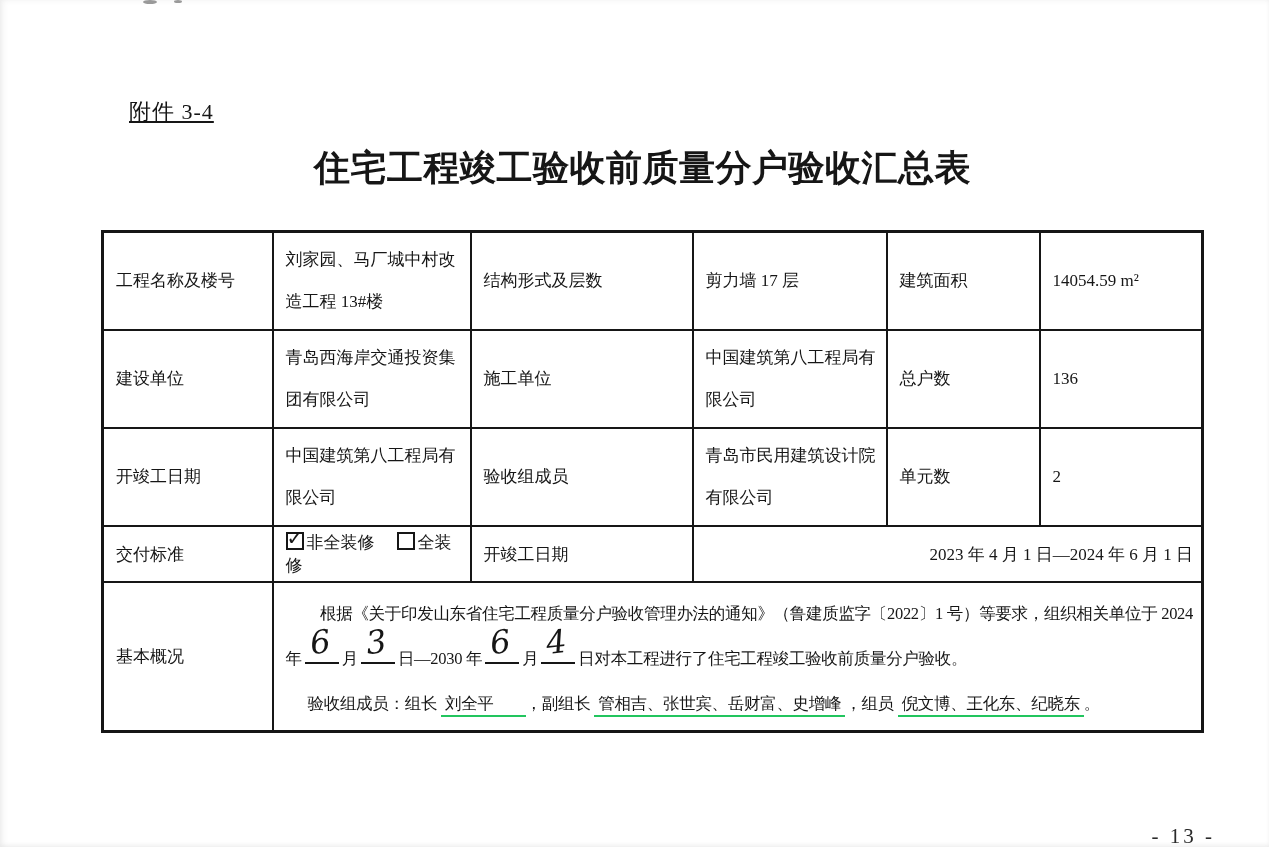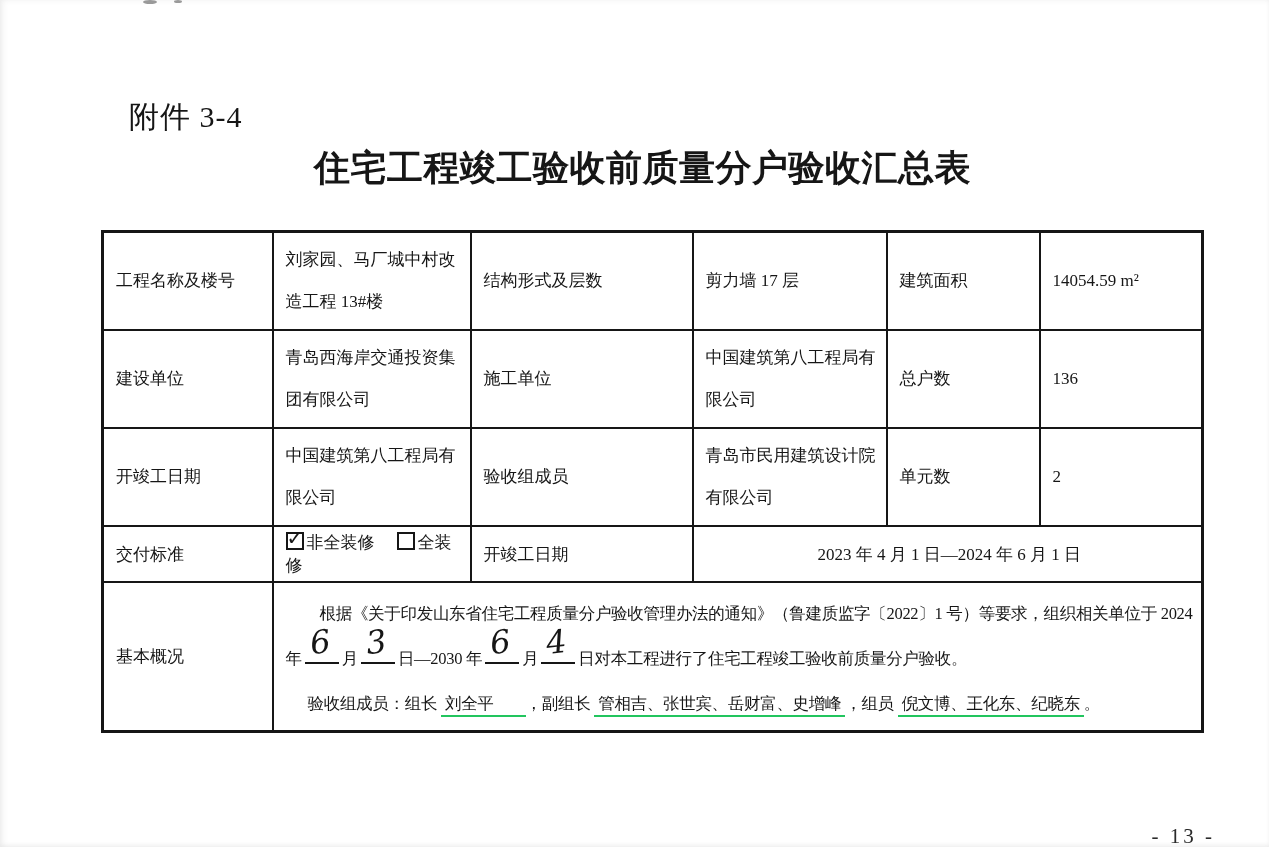--- a/index.html
+++ b/index.html
@@ -12,21 +12,21 @@
     font-family: "Liberation Serif", serif;
     color: #161616;
     box-shadow: inset 3px 0 6px rgba(0,0,0,0.06), inset 0 -2px 4px rgba(0,0,0,0.04);
   }
   .speck { position: absolute; background: #9a9a9a; border-radius: 50%; }
   .speck.s1 { left: 143px; top: 0; width: 14px; height: 4px; }
   .speck.s2 { left: 174px; top: 0; width: 8px; height: 3px; }
 
   .attachment {
     position: absolute; left: 129px; top: 97px;
-    font-size: 30px; letter-spacing: 1px;
+    font-size: 22px; letter-spacing: 1px; text-decoration: underline;
   }
   .title {
     position: absolute; left: 16px; right: 0; top: 144px;
     text-align: center;
     font-family: "Liberation Sans", sans-serif;
     font-weight: 900;
     font-size: 36px;
     letter-spacing: 0.5px;
   }
 
@@ -42,39 +42,39 @@
     font-size: 17px;
     vertical-align: middle;
     padding: 4px 8px 4px 12px;
     overflow: hidden;
   }
   tr.r-info td { height: 88px; line-height: 2.5; }
   tr.r-deliver td { height: 42px; }
   tr.r-content td { height: 44px; }
   tr.r-overview td { height: 131px; }
 
-  td.center { text-align: center; padding-left: 8px; }
+  td.center { text-align: right; padding-left: 8px; }
 
   
   .cb {
     display: inline-block; width: 14px; height: 14px;
     border: 2px solid #161616; position: relative;
     vertical-align: -2px; margin-right: 3px;
   }
   .cb .tick {
     position: absolute; left: -1px; top: -8px;
     font-size: 20px; font-weight: bold; font-style: normal;
     font-family: "DejaVu Sans", sans-serif;
   }
   .opt-gap { display: inline-block; width: 22px; }
 
   
   td.ov-cell { padding: 6px 10px 4px 10px; vertical-align: top; }
   .ov-line { line-height: 45px; white-space: nowrap; letter-spacing: -0.3px; font-size: 16.5px; }
-  .ov-line.l1 { text-indent: 34px; padding-top: 4px; }
+  .ov-line.l1 { text-indent: 34px; padding-top: 4px; text-align: right; }
   .ov-line.l3 { text-indent: 22px; }
 
   .hw-blank {
     display: inline-block; width: 34px; height: 22px;
     border-bottom: 2px solid #161616;
     position: relative; margin: 0 3px; vertical-align: baseline;
   }
   .hw {
     position: absolute; left: 5px; top: -14px;
     font-size: 32px; font-style: italic; font-weight: 500;

